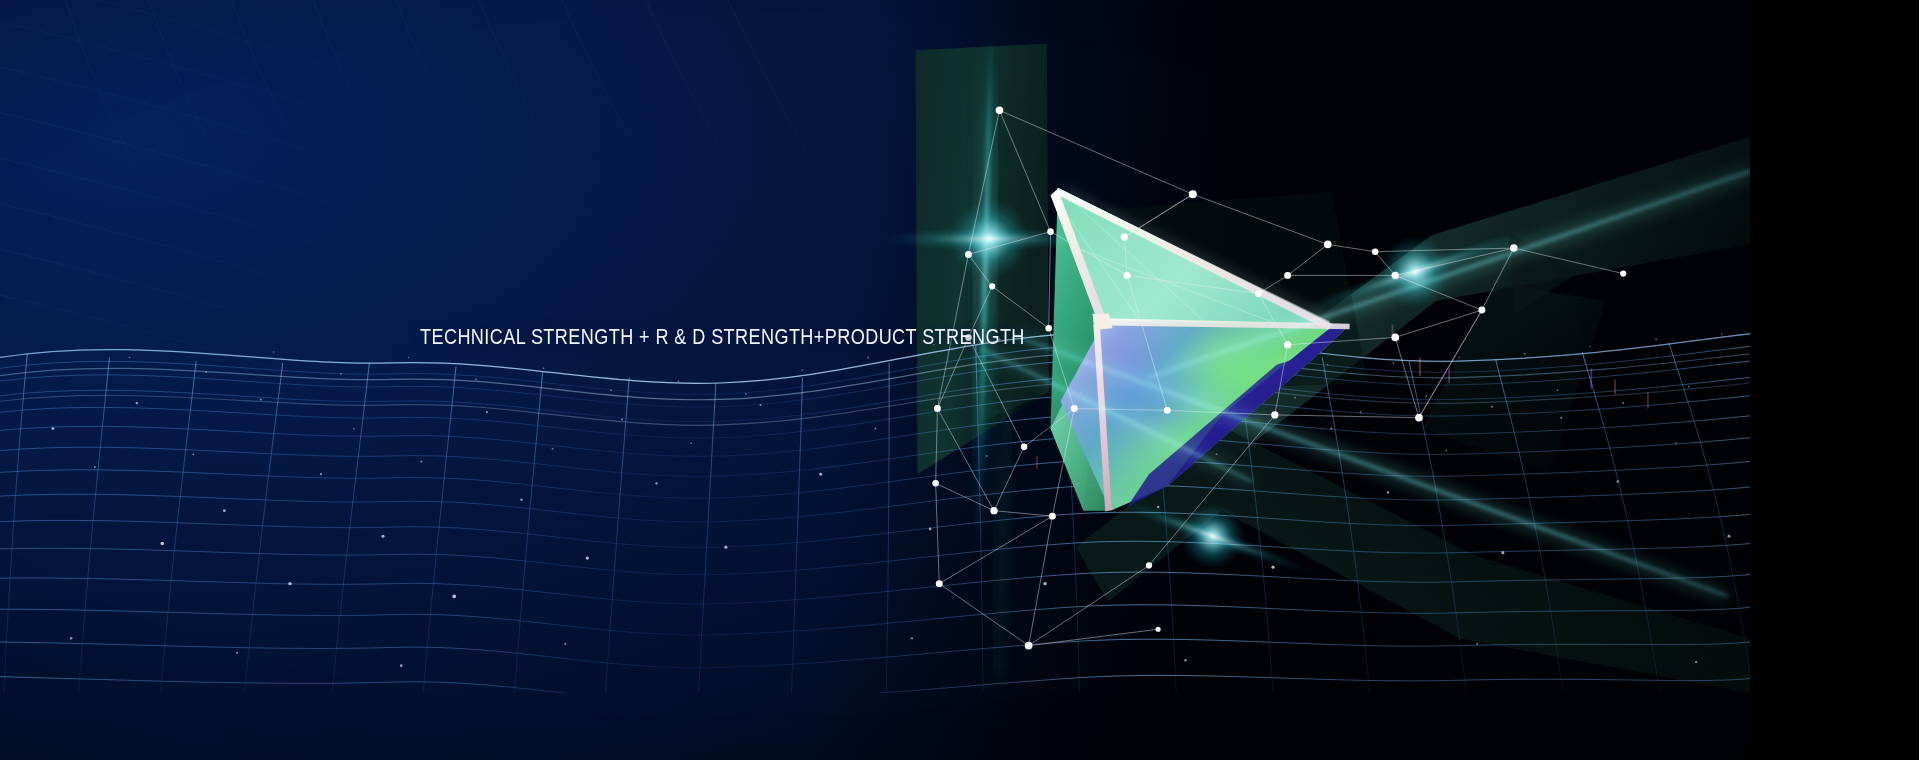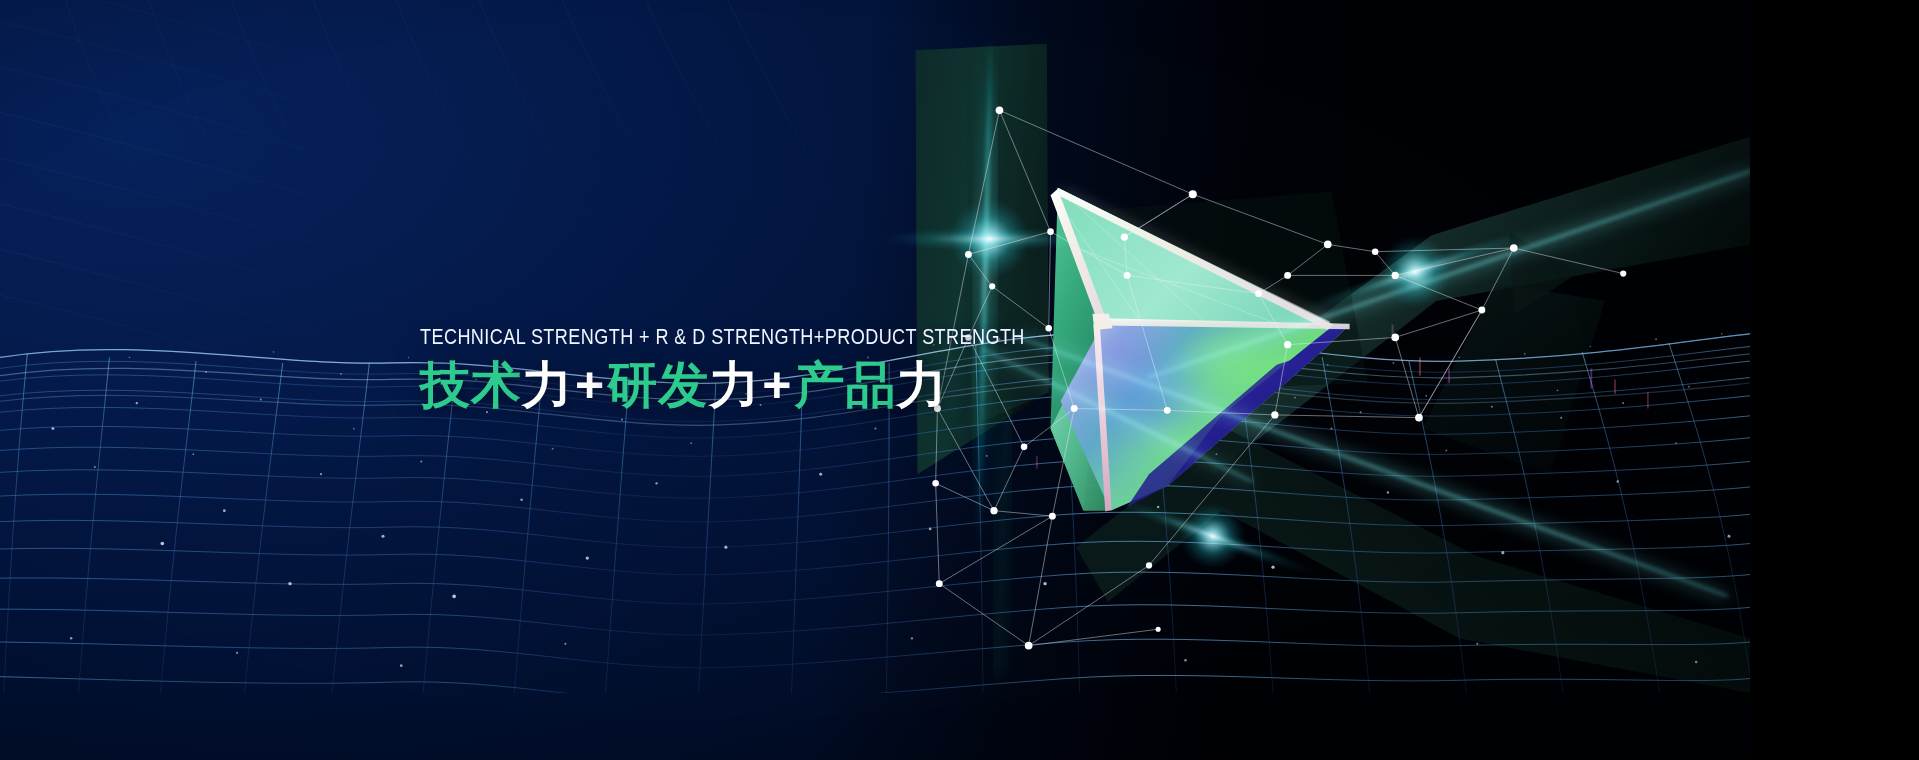--- a/index.html
+++ b/index.html
@@ -605,20 +605,17 @@
       <rect x="1136" y="500" width="2" height="14" fill="#b34a6a" opacity=".45"></rect>
     </g>
 
     <g filter="url(#beamBlurWide)" opacity=".5">
       <rect x="1096" y="440" width="6" height="300" fill="#1fa66f" opacity=".5" transform="rotate(2 1099 590)"></rect>
     </g>
   </svg>
 
   <div id="text-block">
     <div id="eyebrow">TECHNICAL STRENGTH + R &amp; D STRENGTH+PRODUCT STRENGTH</div>
-    <div id="headline">
-      <span class="g">技术</span><span class="w">力</span><span class="p">+</span><span class="g">研发</span><span class="w">力</span><span class="p">+</span><span class="g">产品</span><span class="w">力</span>
-    </div>
   </div>
 
   <div class="layer" id="vignette"></div>
 
 </div>
 
 </body></html>

